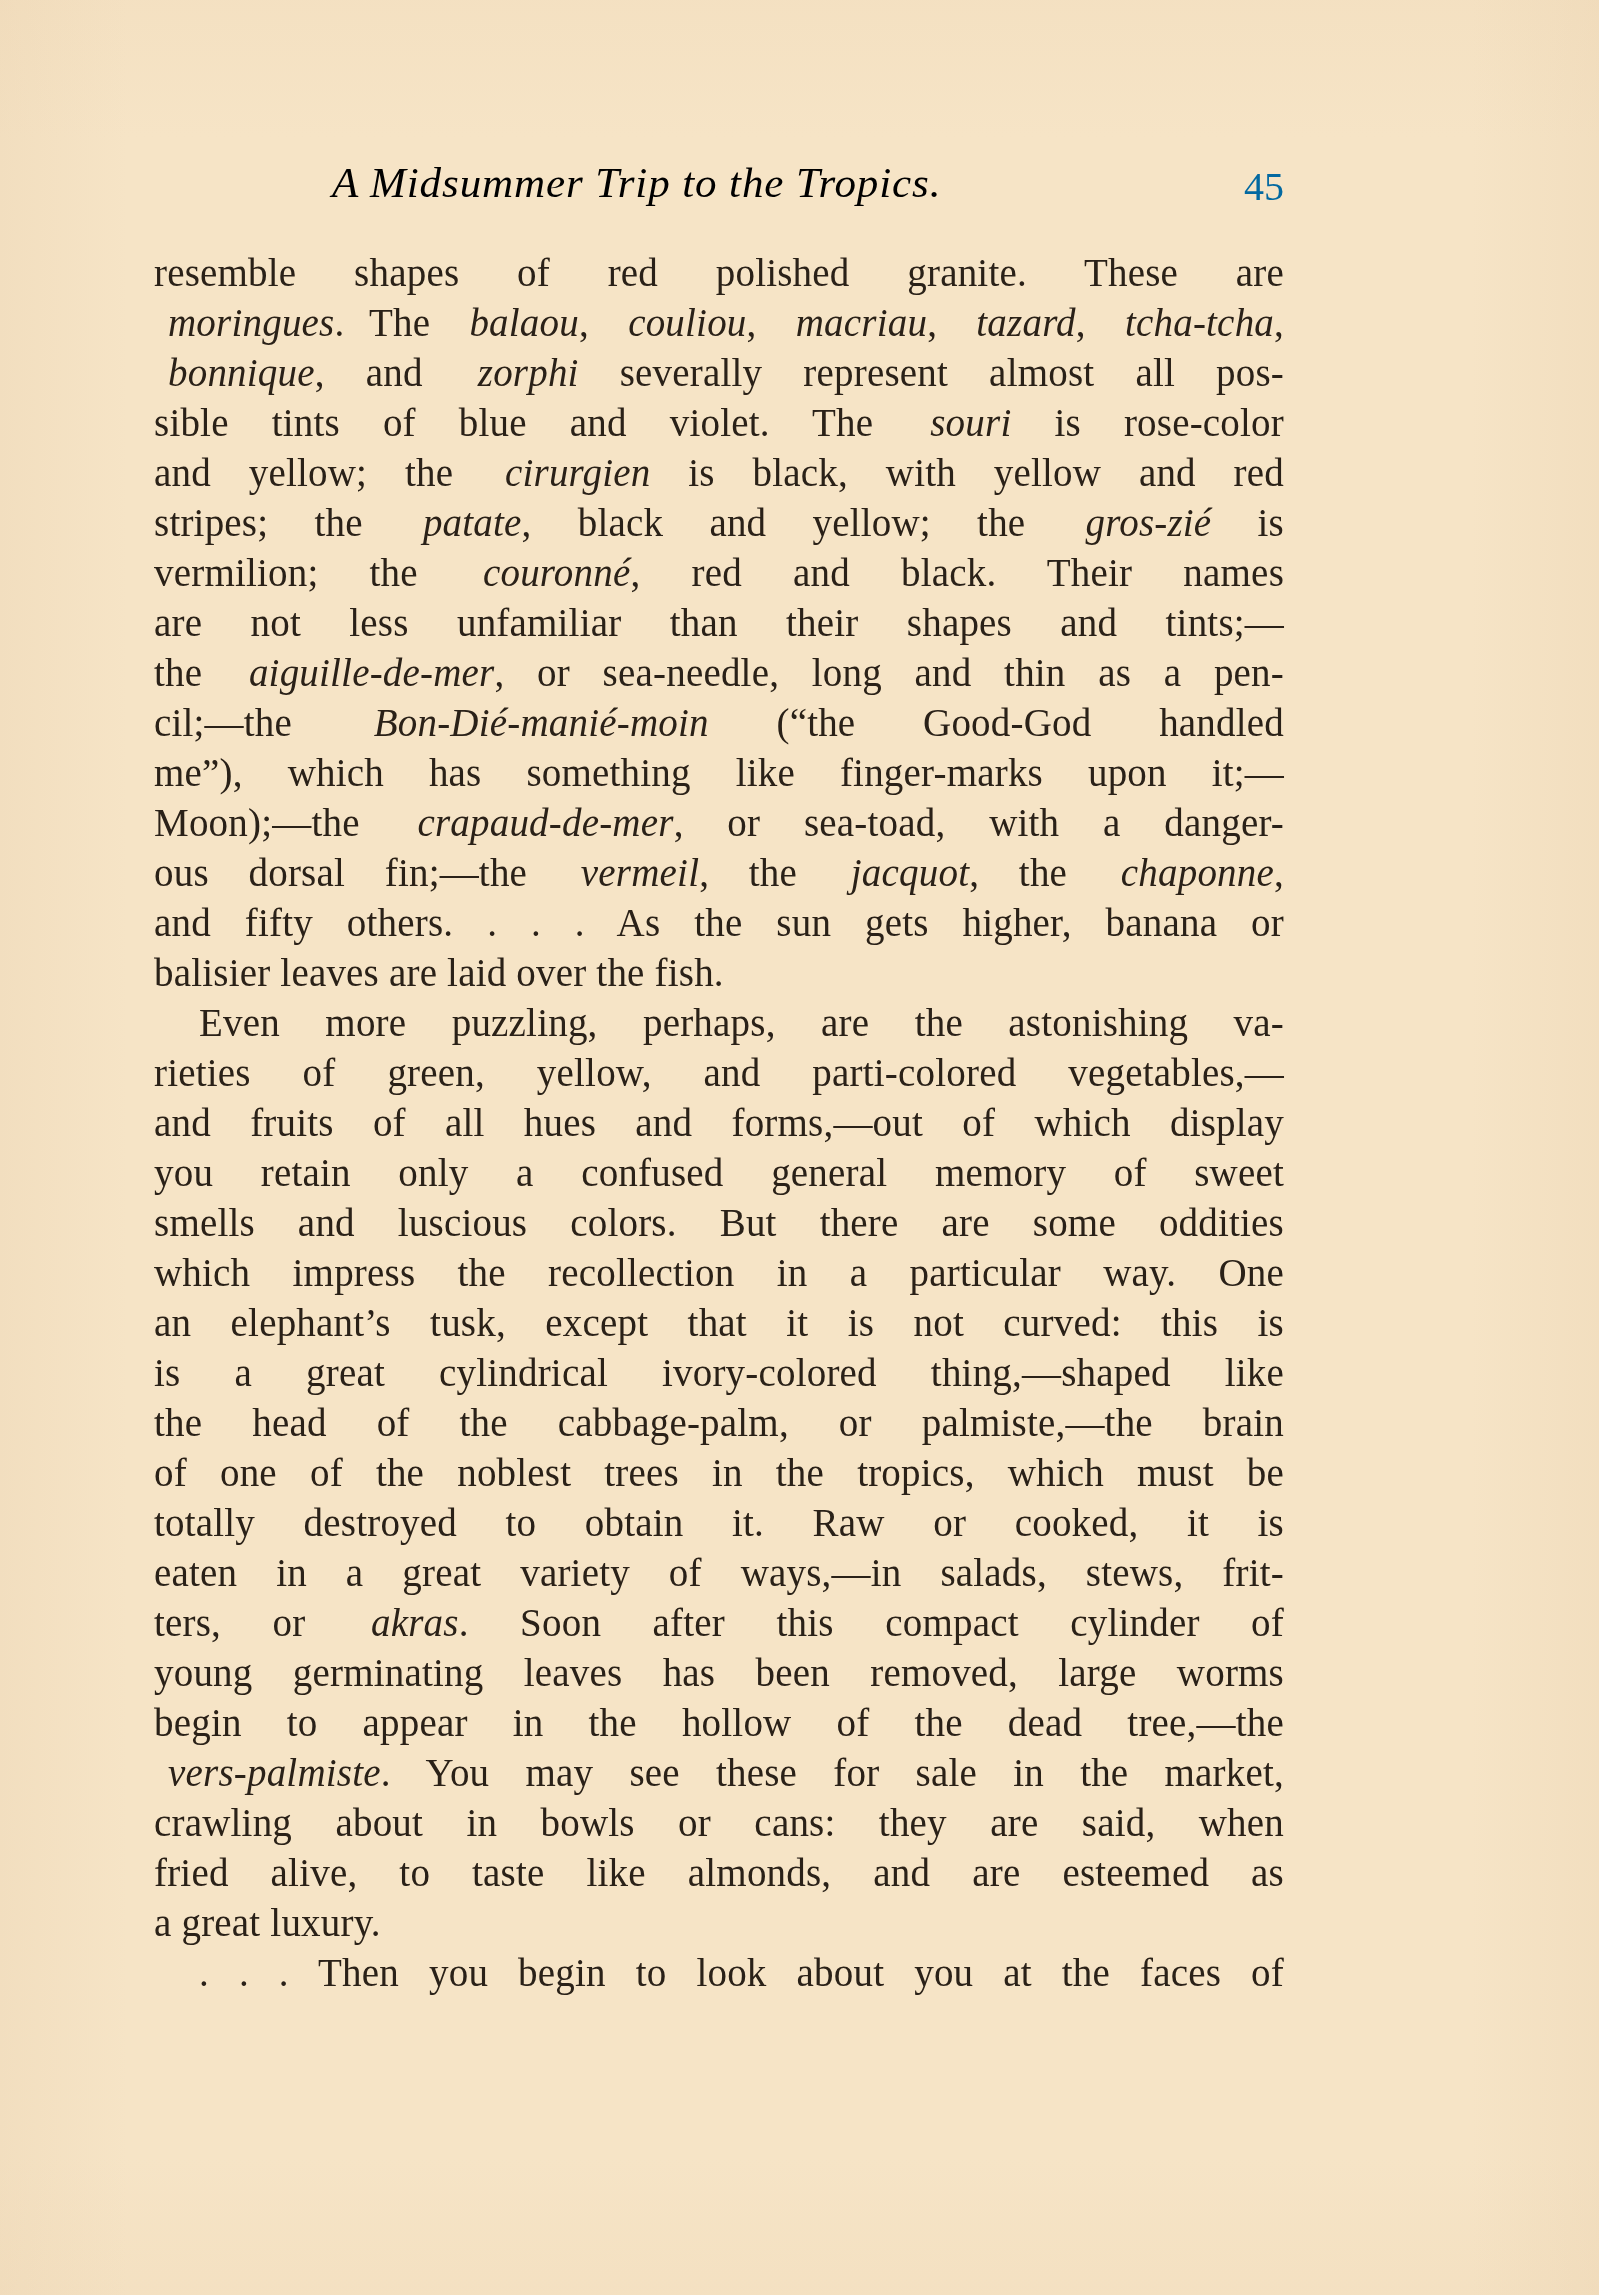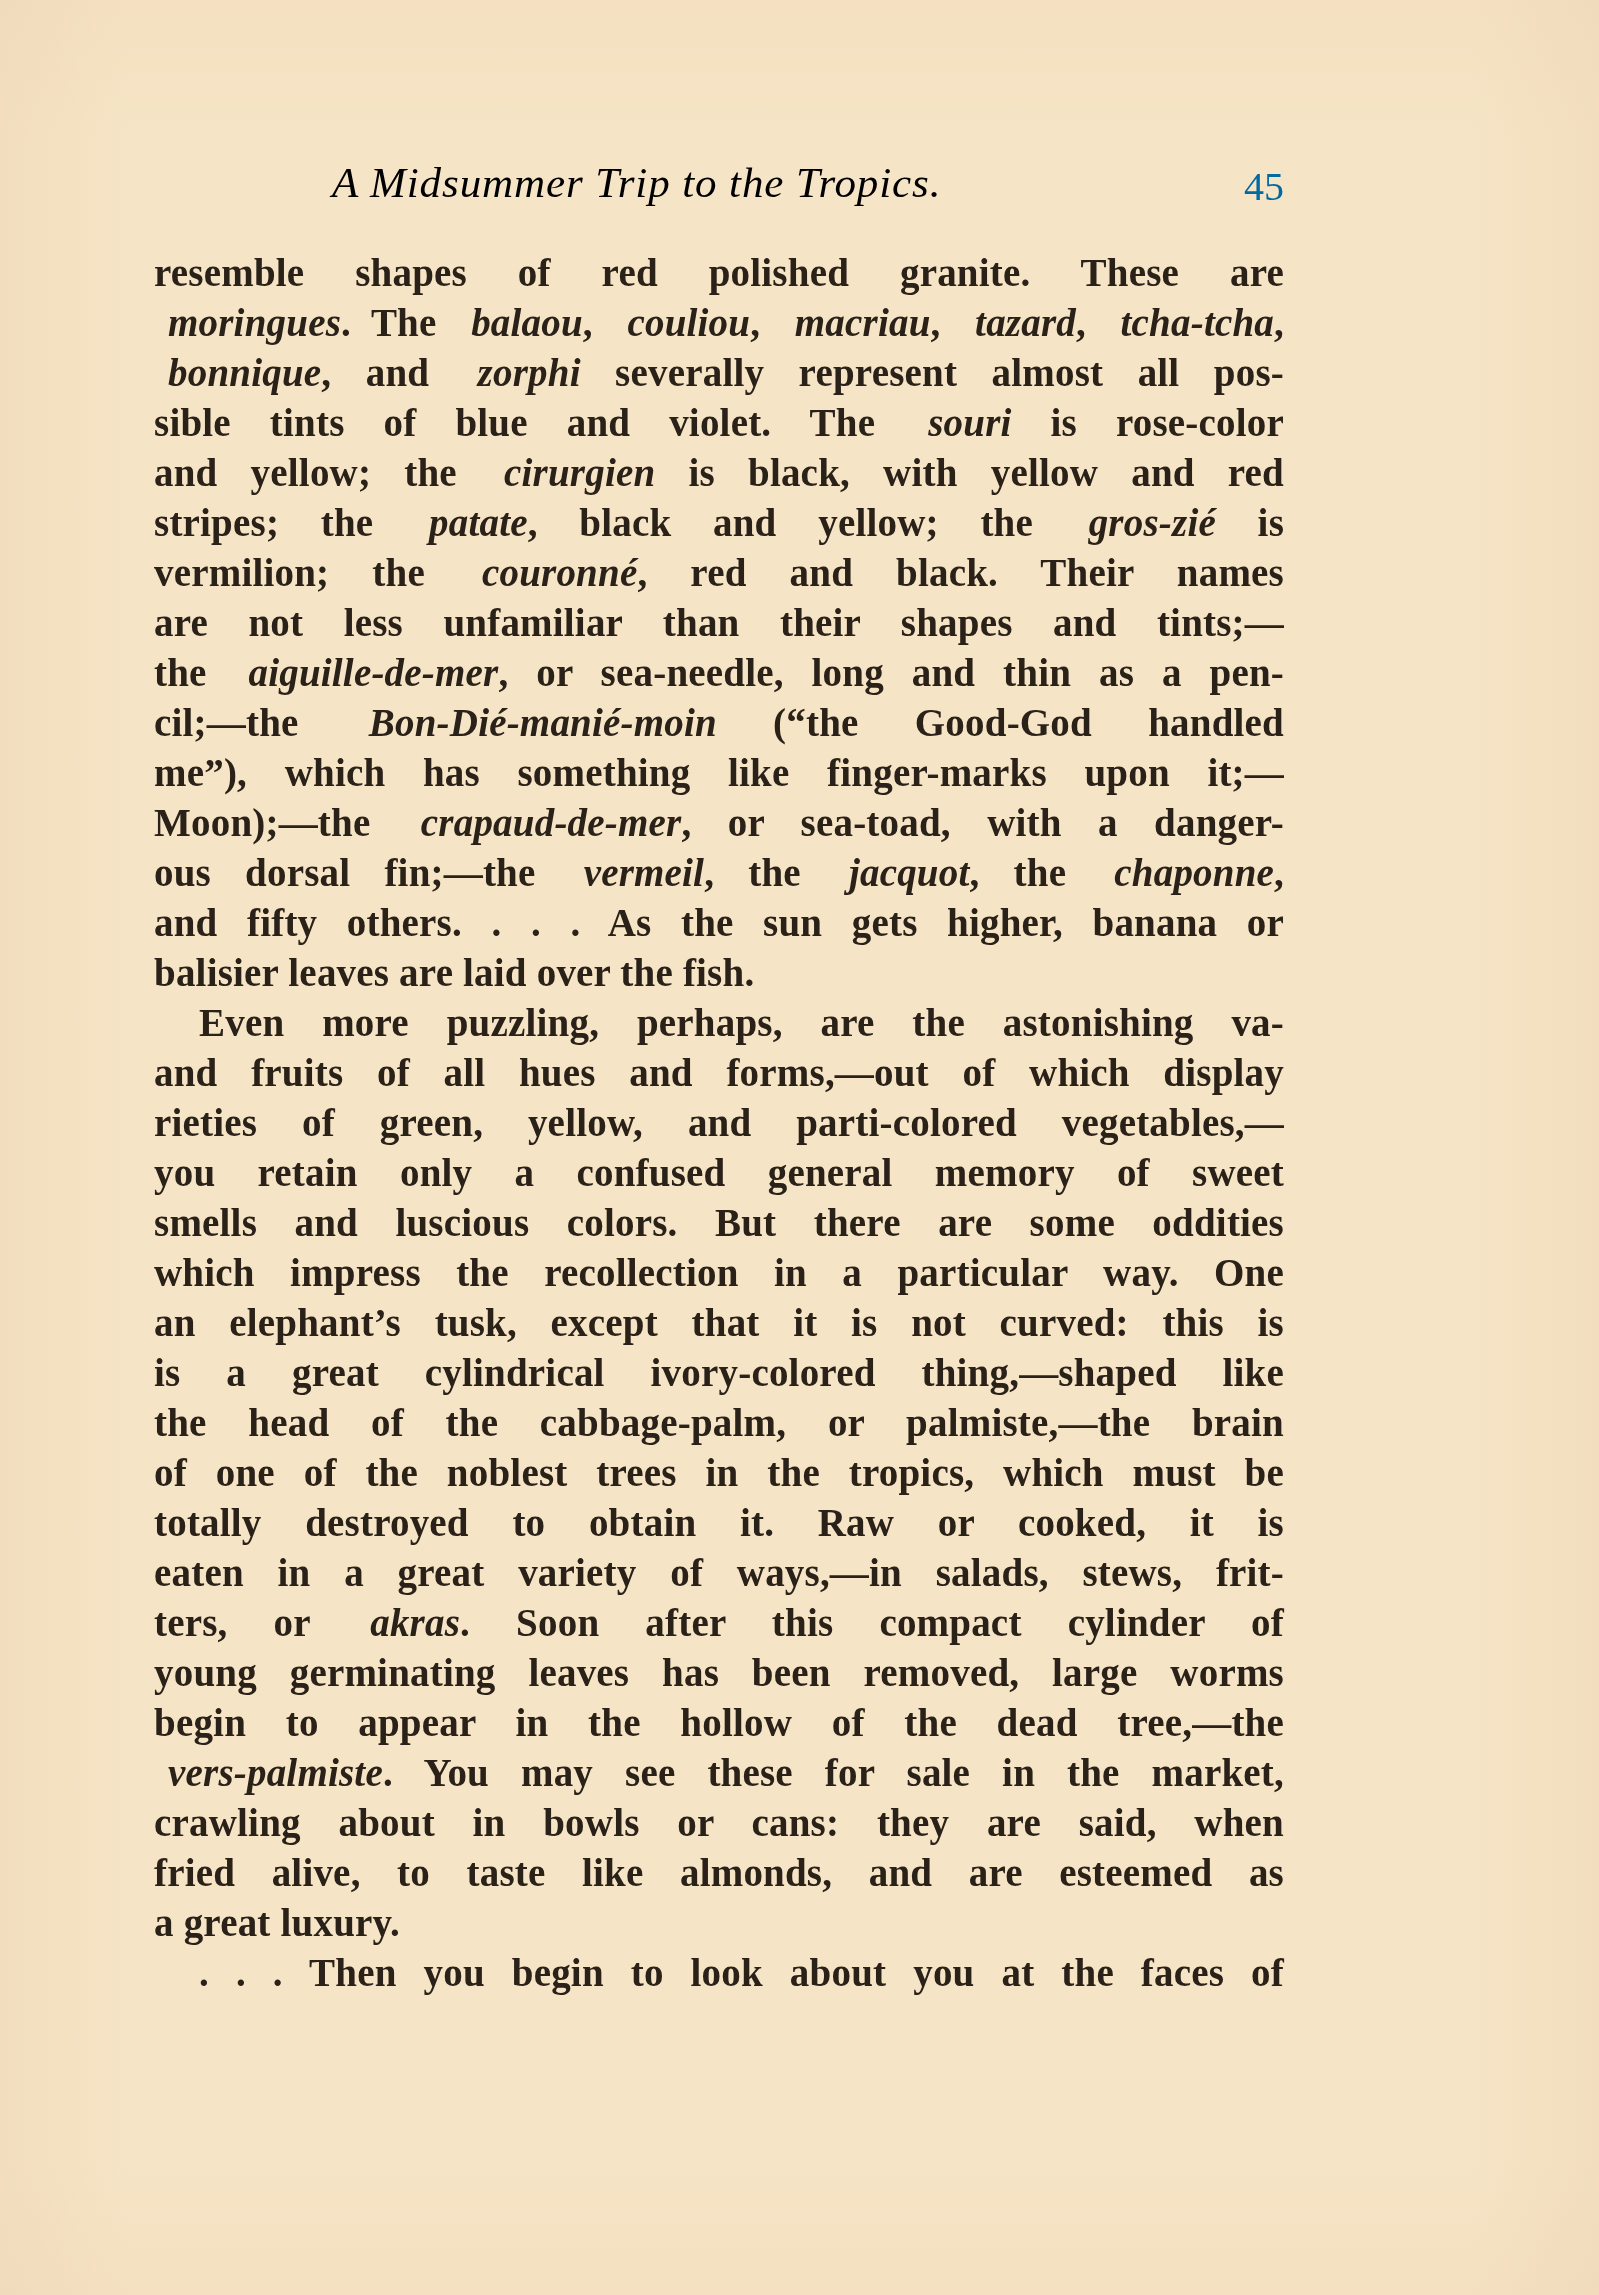--- a/index.html
+++ b/index.html
@@ -41,21 +41,20 @@
     .page-number {
       position: absolute;
       right: 0;
       top: 3.5px;
       font-size: 40px;
       line-height: 69px;
       color: #0369a1;
     }
     .body-text {
       margin-top: 31px;
-      font-weight: bold;
     }
     .line {
       font-size: 39px;
       line-height: 50px;
       height: 50px;
       text-align: justify;
       text-align-last: justify;
       white-space: nowrap;
       overflow: visible;
       letter-spacing: 0.2px;
@@ -89,22 +88,22 @@
       <div class="line">vermilion; the <span class="it">couronné</span>, red and black.  Their names</div>
       <div class="line">are not less unfamiliar than their shapes and tints;—</div>
       <div class="line">the <span class="it">aiguille-de-mer</span>, or sea-needle, long and thin as a pen-</div>
       <div class="line">cil;—the <span class="it">Bon-Dié-manié-moin</span> (“the Good-God handled</div>
       <div class="line">me”), which has something like finger-marks upon it;—</div>
       <div class="line">Moon);—the <span class="it">crapaud-de-mer</span>, or sea-toad, with a danger-</div>
       <div class="line">ous dorsal fin;—the <span class="it">vermeil</span>, the <span class="it">jacquot</span>, the <span class="it">chaponne</span>,</div>
       <div class="line">and fifty others. . . . As the sun gets higher, banana or</div>
       <div class="line last">balisier leaves are laid over the fish.</div>
       <div class="line indent">Even more puzzling, perhaps, are the astonishing va-</div>
+      <div class="line">rieties of green, yellow, and parti-colored vegetables,—</div>
       <div class="line">and fruits of all hues and forms,—out of which display</div>
-      <div class="line">rieties of green, yellow, and parti-colored vegetables,—</div>
       <div class="line">you retain only a confused general memory of sweet</div>
       <div class="line">smells and luscious colors.  But there are some oddities</div>
       <div class="line">which impress the recollection in a particular way.  One</div>
       <div class="line">an elephant’s tusk, except that it is not curved: this is</div>
       <div class="line">is a great cylindrical ivory-colored thing,—shaped like</div>
       <div class="line">the head of the cabbage-palm, or palmiste,—the brain</div>
       <div class="line">of one of the noblest trees in the tropics, which must be</div>
       <div class="line">totally destroyed to obtain it.  Raw or cooked, it is</div>
       <div class="line">eaten in a great variety of ways,—in salads, stews, frit-</div>
       <div class="line">ters, or <span class="it">akras</span>.  Soon after this compact cylinder of</div>

